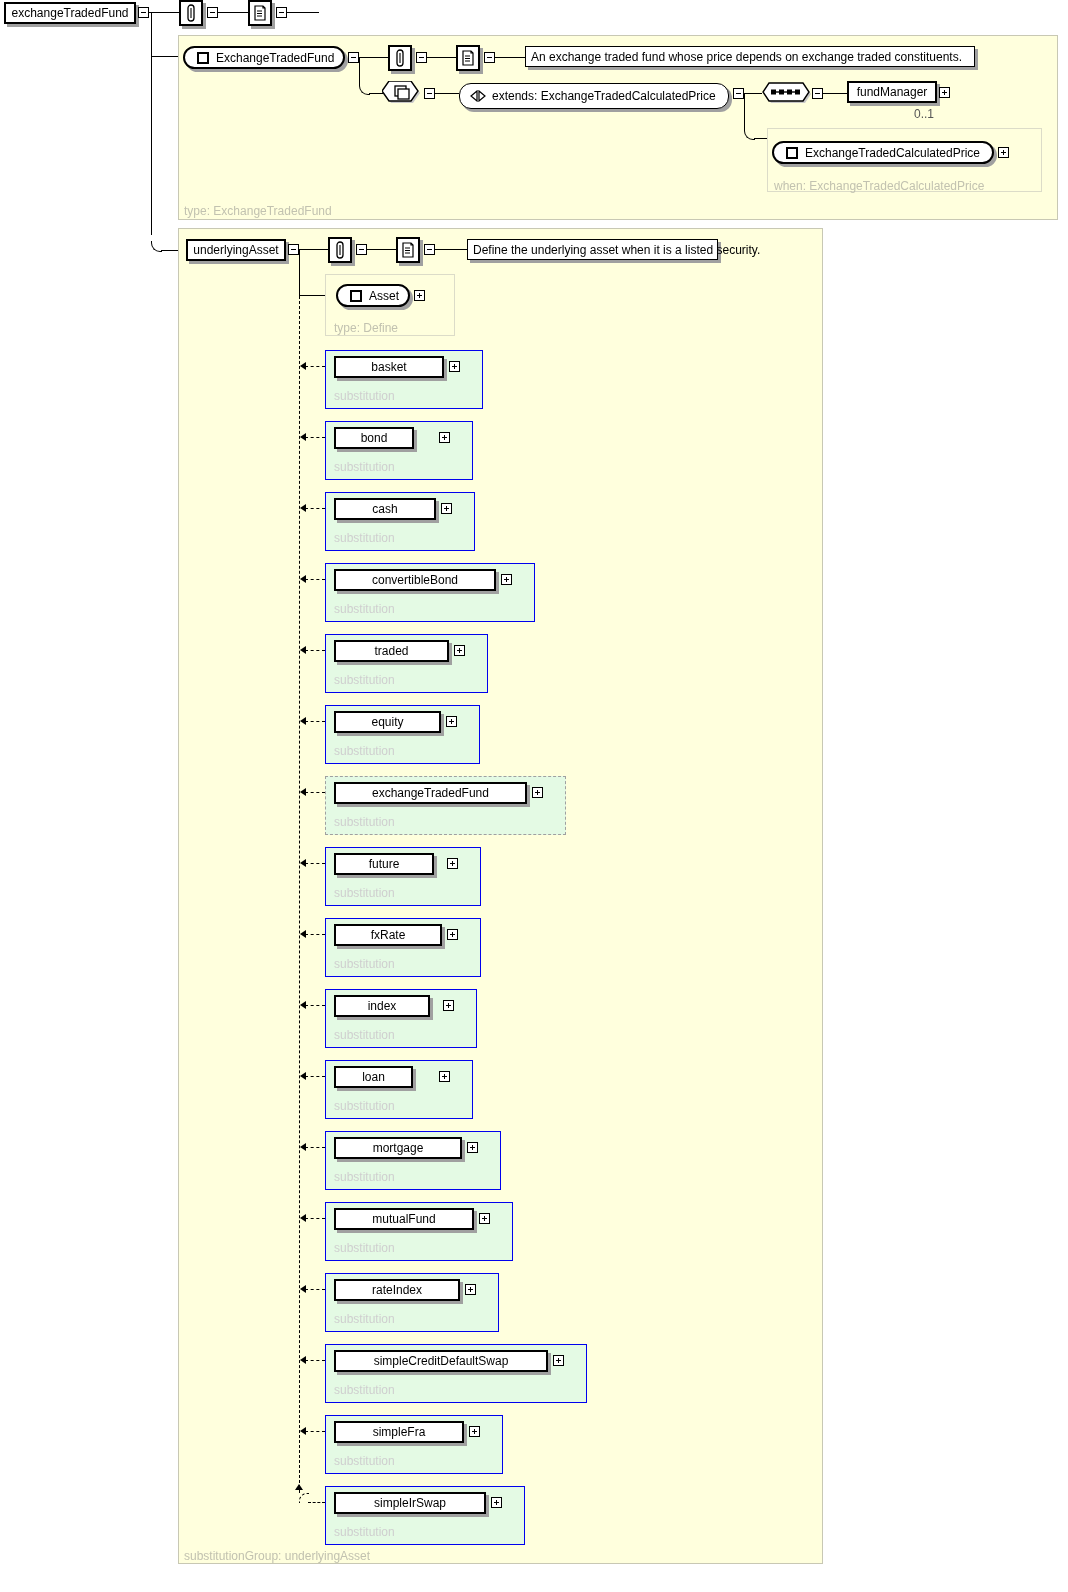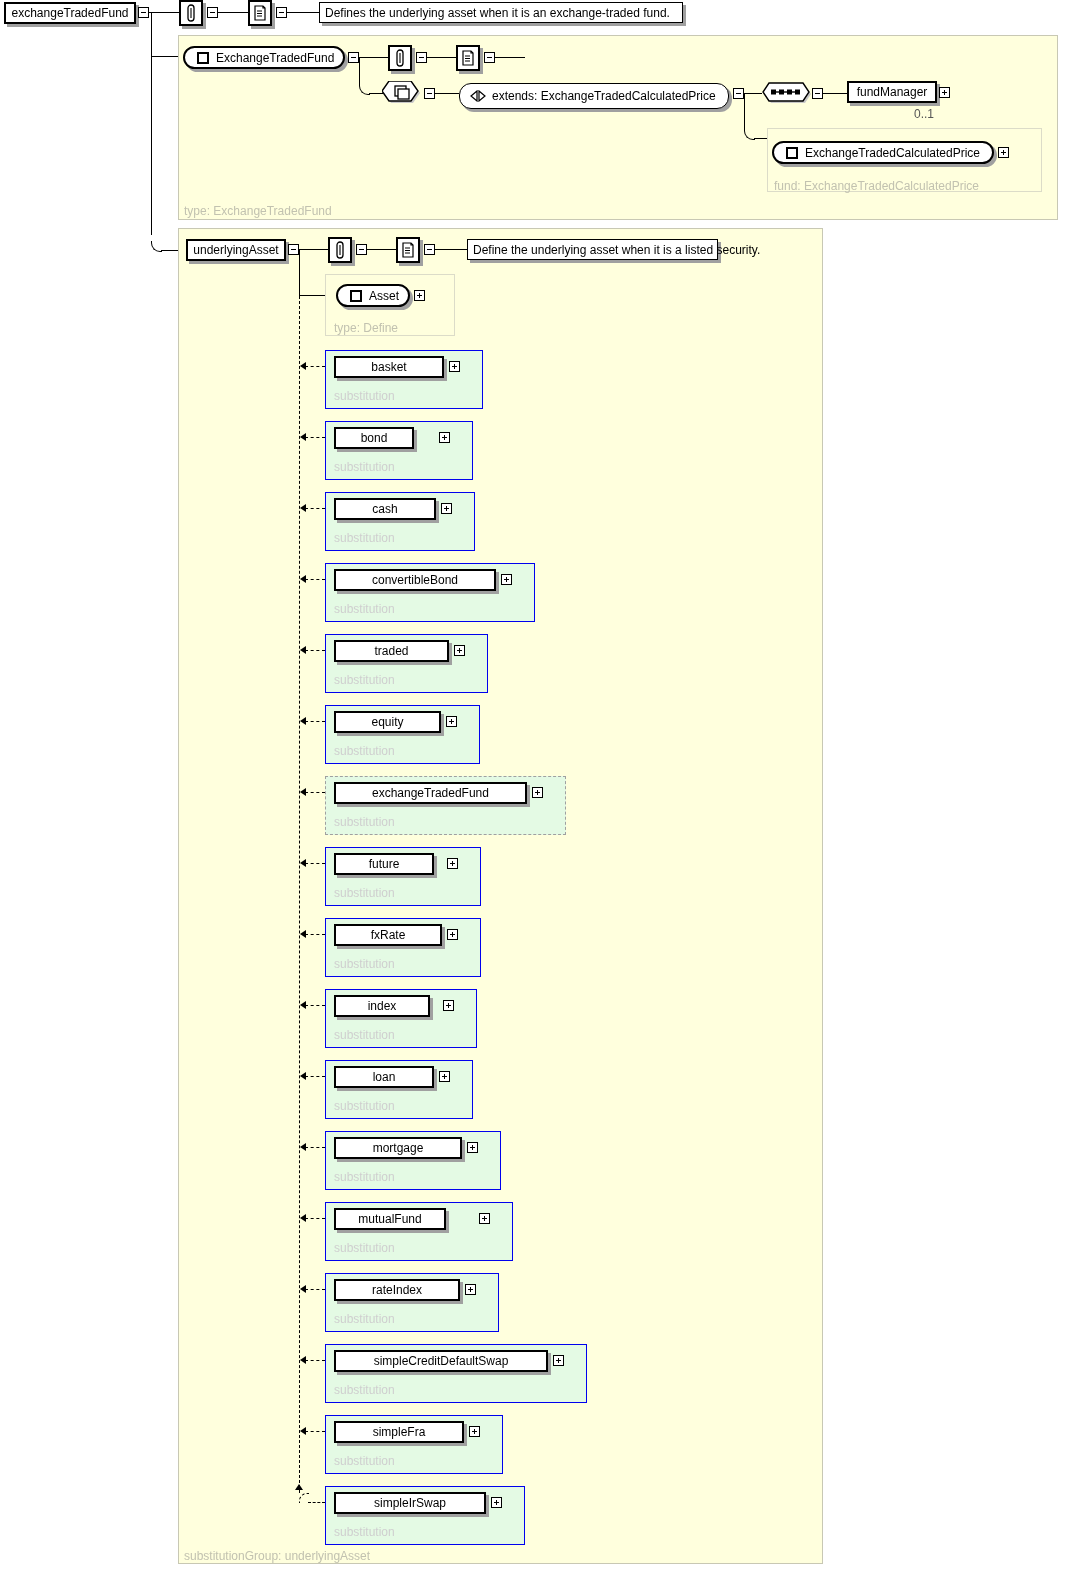--- a/index.html
+++ b/index.html
@@ -111,23 +111,20 @@
       <path d="M2 1 H10 L12 3 V15 H2 Z" fill="#fff" stroke="#000" stroke-width="1.2"></path>
       <path d="M10 1 V3 H12" fill="none" stroke="#000" stroke-width="1.2"></path>
       <line x1="4" y1="6" x2="9" y2="6" stroke="#000" stroke-width="1"></line>
       <line x1="4" y1="8.5" x2="9" y2="8.5" stroke="#000" stroke-width="1"></line>
       <line x1="4" y1="11" x2="9" y2="11" stroke="#000" stroke-width="1"></line>
     </svg>
   </div>
   <div class="tg" style="left:276px;top:7px;"></div>
   <div class="ln-h" style="left:287px;top:12px;width:32px;"></div>
 
-  <div class="dbox" style="left:319px;top:2px;width:364px;">
-    <span>Defines the underlying asset when it is an exchange-traded fund.</span>
-  </div>
 
   <div class="ln-v" style="left:151px;top:12px;height:223px;"></div>
 
   <div class="ln-h" style="left:151px;top:56px;width:30px;"></div>
 
   <div class="elbow" style="left:151px;top:241px;"></div>
   <div class="ln-h" style="left:161px;top:250px;width:20px;"></div>
 
   <div class="frame type" style="left:178px;top:35px;width:880px;height:185px;"></div>
   <div class="flabel" style="left:184px;top:205px;">type: ExchangeTradedFund</div>
@@ -152,20 +149,23 @@
       <path d="M2 1 H10 L12 3 V15 H2 Z" fill="#fff" stroke="#000" stroke-width="1.2"></path>
       <path d="M10 1 V3 H12" fill="none" stroke="#000" stroke-width="1.2"></path>
       <line x1="4" y1="6" x2="9" y2="6" stroke="#000" stroke-width="1"></line>
       <line x1="4" y1="8.5" x2="9" y2="8.5" stroke="#000" stroke-width="1"></line>
       <line x1="4" y1="11" x2="9" y2="11" stroke="#000" stroke-width="1"></line>
     </svg>
   </div>
   <div class="tg" style="left:484px;top:52px;"></div>
   <div class="ln-h" style="left:495px;top:57px;width:30px;"></div>
 
+  <div class="dbox" style="left:525px;top:46px;width:450px;">
+    <span>An exchange traded fund whose price depends on exchange traded constituents.</span>
+  </div>
 
   <div class="ln-v" style="left:359px;top:57px;height:27px;"></div>
   <div class="elbow" style="left:359px;top:84px;"></div>
   <div class="ln-h" style="left:369px;top:93px;width:14px;"></div>
 
   <div class="octwrap" style="left:382px;top:81px;">
     <svg width="40" height="24" viewBox="0 0 40 24">
       <path d="M9 2 H31 L38 12 L31 22 H9 L2 12 Z" fill="#c8c8c8"></path>
       <path d="M7 0 H29 L36 10 L29 20 H7 L0 10 Z" fill="#fff" stroke="#000" stroke-width="1.4"></path>
       <rect x="13" y="5" width="11" height="10" fill="#fff" stroke="#000" stroke-width="1.3"></rect>
@@ -209,21 +209,21 @@
   <div class="ln-v" style="left:744px;top:93px;height:36px;"></div>
   <div class="elbow" style="left:744px;top:129px;"></div>
   <div class="ln-h" style="left:754px;top:138px;width:14px;"></div>
 
   <div class="frame inner" style="left:767px;top:128px;height:64px;width:275px;"></div>
   <div class="cap" style="left:772px;top:141px;width:222px;">
     <span class="sq"></span>
     <span>ExchangeTradedCalculatedPrice</span>
   </div>
   <div class="tg plus" style="left:998px;top:147px;"></div>
-  <div class="flabel" style="left:774px;top:180px;">fund: ExchangeTradedCalculatedPrice</div>
+  <div class="flabel" style="left:774px;top:180px;">when: ExchangeTradedCalculatedPrice</div>
 
   <div class="frame type" style="left:178px;top:228px;width:645px;height:1336px;"></div>
   <div class="flabel" style="left:184px;top:1550px;">substitutionGroup: underlyingAsset</div>
 
   <div class="ebox" style="left:186px;top:239px;width:100px;">
     <span>underlyingAsset</span>
   </div>
   <div class="tg" style="left:288px;top:244px;"></div>
 
   <div class="ln-h" style="left:299px;top:249px;width:30px;"></div>
@@ -338,37 +338,37 @@
       <div class="arrowL" style="left: 300px; top: 930px;"></div>
       <div class="frame sub" style="left: 325px; top: 989px; width: 152px; height: 59px;"></div>
       <div class="ebox" style="left: 334px; top: 995px; width: 96px;">
         <span>index</span>
       </div>
       <div class="tg plus" style="left: 443px; top: 1000px;"></div>
       <div class="flabel sub" style="left: 334px; top: 1029px;">substitution</div>
       <div class="dln-h" style="left: 305px; top: 1005px; width: 20px;"></div>
       <div class="arrowL" style="left: 300px; top: 1001px;"></div>
       <div class="frame sub" style="left: 325px; top: 1060px; width: 148px; height: 59px;"></div>
-      <div class="ebox" style="left: 334px; top: 1066px; width: 100px;">
+      <div class="ebox" style="left: 334px; top: 1066px; width: 79px;">
         <span>loan</span>
       </div>
       <div class="tg plus" style="left: 439px; top: 1071px;"></div>
       <div class="flabel sub" style="left: 334px; top: 1100px;">substitution</div>
       <div class="dln-h" style="left: 305px; top: 1076px; width: 20px;"></div>
       <div class="arrowL" style="left: 300px; top: 1072px;"></div>
       <div class="frame sub" style="left: 325px; top: 1131px; width: 176px; height: 59px;"></div>
       <div class="ebox" style="left: 334px; top: 1137px; width: 128px;">
         <span>mortgage</span>
       </div>
       <div class="tg plus" style="left: 467px; top: 1142px;"></div>
       <div class="flabel sub" style="left: 334px; top: 1171px;">substitution</div>
       <div class="dln-h" style="left: 305px; top: 1147px; width: 20px;"></div>
       <div class="arrowL" style="left: 300px; top: 1143px;"></div>
       <div class="frame sub" style="left: 325px; top: 1202px; width: 188px; height: 59px;"></div>
-      <div class="ebox" style="left: 334px; top: 1208px; width: 112px;">
+      <div class="ebox" style="left: 334px; top: 1208px; width: 140px;">
         <span>mutualFund</span>
       </div>
       <div class="tg plus" style="left: 479px; top: 1213px;"></div>
       <div class="flabel sub" style="left: 334px; top: 1242px;">substitution</div>
       <div class="dln-h" style="left: 305px; top: 1218px; width: 20px;"></div>
       <div class="arrowL" style="left: 300px; top: 1214px;"></div>
       <div class="frame sub" style="left: 325px; top: 1273px; width: 174px; height: 59px;"></div>
       <div class="ebox" style="left: 334px; top: 1279px; width: 126px;">
         <span>rateIndex</span>
       </div>

